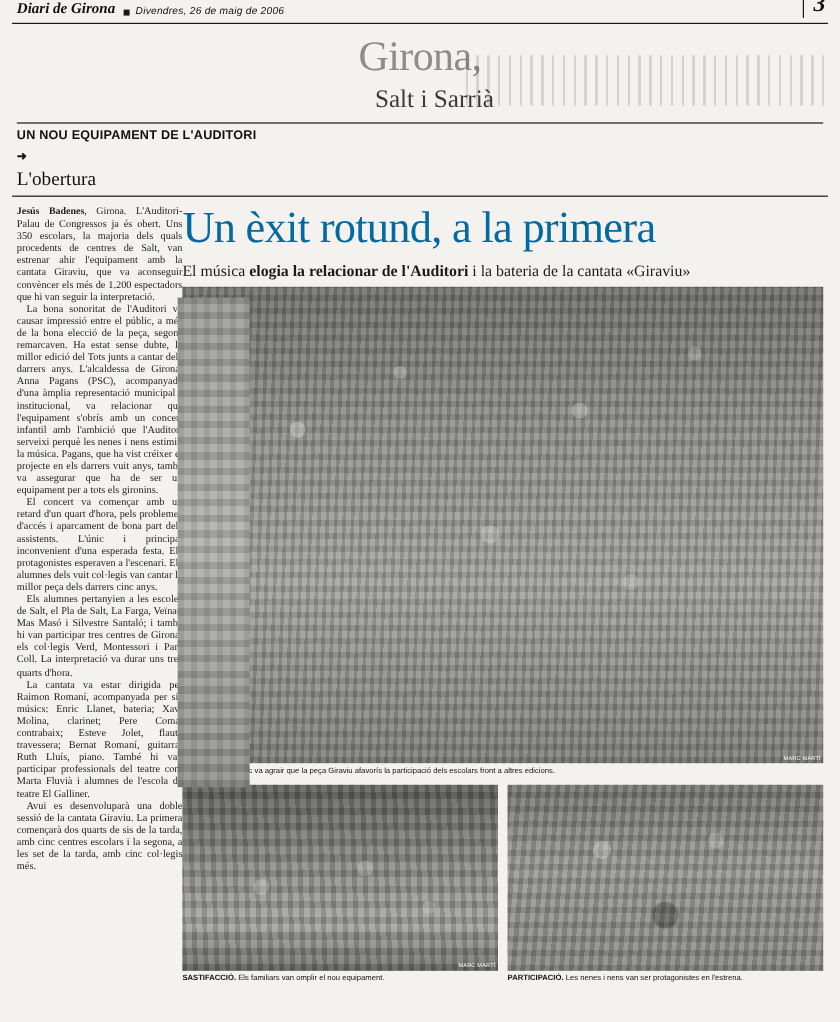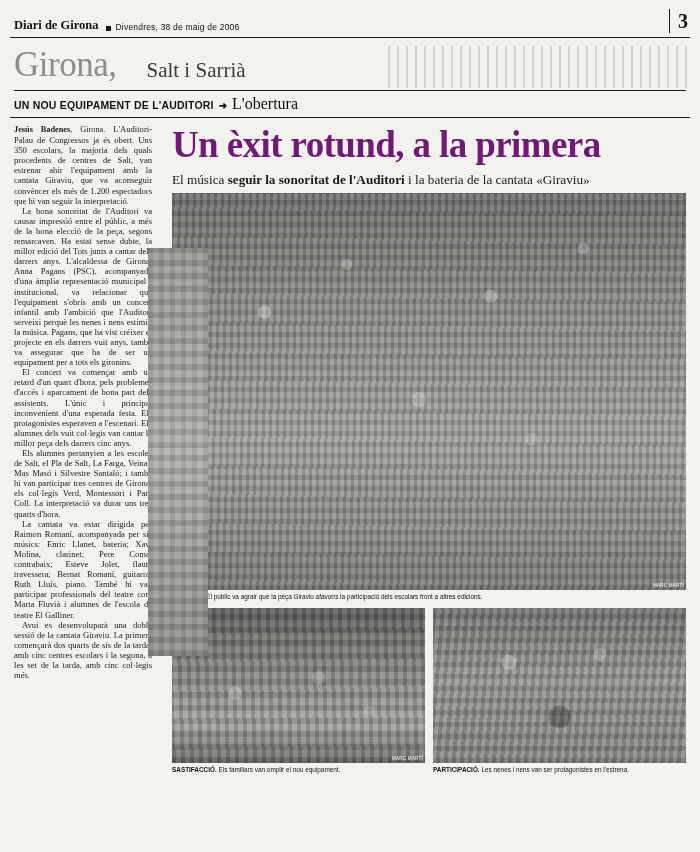--- a/index.html
+++ b/index.html
@@ -20,21 +20,22 @@
     background: #f3f2ee;
     padding: 0 10px;
   }
 
   
   .masthead {
     display: flex;
     align-items: flex-end;
     padding: 8px 2px 4px 4px;
     border-bottom: 1.5px solid #1a1a1a;
-    height: 38px;
+    height: 20px;
+    font-style: italic;
   }
   .masthead-title {
     font-family: "Liberation Serif", serif;
     font-weight: bold;
     font-size: 12.5px;
     letter-spacing: 0px;
     white-space: nowrap;
   }
   .masthead-sep {
     display: inline-block;
@@ -60,22 +61,23 @@
     font-family: "Liberation Serif", serif;
     font-weight: bold;
     font-size: 20px;
     line-height: 20px;
   }
 
   
   .section-head {
     padding: 10px 4px 2px 4px;
     display: flex;
-    align-items: flex-end;
+    align-items: center;
     gap: 6px;
+    flex-direction: column;
   }
   .section-head .sec-main {
     font-family: "Liberation Serif", serif;
     font-size: 35px;
     font-weight: normal;
     letter-spacing: -0.5px;
     color: #8d8d8d;
     line-height: 34px;
   }
   .section-head .sec-sub {
@@ -88,20 +90,21 @@
   .rule-thick {
     border-top: 1.2px solid #1a1a1a;
     margin: 6px 4px 0 4px;
   }
   .kicker-row {
     display: flex;
     align-items: baseline;
     padding: 4px 4px 4px 4px;
     border-bottom: 1.2px solid #1a1a1a;
     gap: 5px;
+    flex-direction: column;
   }
   .kicker {
     font-family: "Liberation Sans", sans-serif;
     font-weight: bold;
     font-size: 10.5px;
     letter-spacing: .2px;
   }
   .kicker-arrow {
     font-family: "Liberation Sans", sans-serif;
     font-size: 10px;
@@ -109,21 +112,21 @@
   }
   .kicker-tail {
     font-family: "Liberation Serif", serif;
     font-size: 16px;
     font-style: normal;
   }
 
   
   .content {
     display: flex;
-    gap: 20px;
+    gap: 0;
     padding: 6px 4px 0 4px;
   }
   .col-left {
     width: 138px;
     flex: 0 0 138px;
   }
   .col-right {
     flex: 1 1 auto;
     min-width: 0;
   }
@@ -142,26 +145,26 @@
   .byline {
     font-weight: bold;
     font-size: 8.3px;
   }
   .byline-city { font-weight: normal; font-size: 8.3px;}
   .body-para + .body-para { margin-top: 0px; }
 
   
   .headline {
     font-family: "Liberation Serif", serif;
-    font-weight: bold;
+    font-weight: normal;
     font-size: 37px;
     line-height: 38px;
     letter-spacing: -0.6px;
     margin: 2px 0 0 0;
-    color: #701a75;
+    color: #0369a1;
   }
   .subhead {
     font-family: "Liberation Serif", serif;
     font-size: 13.2px;
     line-height: 15px;
     margin: 8px 0 6px 0;
     color: #1b1b1b;
   }
   .subhead b { font-weight: bold; }
 
@@ -252,21 +255,21 @@
 </head>
 <body>
 
 <div class="page">
 
   <div class="bleed-ghost"></div>
 
   <div class="masthead">
     <span class="masthead-title">Diari de Girona</span>
     <span class="masthead-sep"></span>
-    <span class="masthead-date">Divendres, 38 de maig de 2006</span>
+    <span class="masthead-date">Divendres, 26 de maig de 2006</span>
     <span class="masthead-spacer"></span>
     <span class="page-number-wrap">
       <span class="page-number">3</span>
     </span>
   </div>
 
   <div class="section-head">
     <span class="sec-main">Girona,</span>
     <span class="sec-sub">Salt i Sarrià</span>
   </div>
@@ -284,21 +287,21 @@
       <p class="lead-para"><span class="byline">Jesús Badenes</span><span class="byline-city">, Girona.</span> <span>L'Auditori-Palau de Congressos ja és obert. Uns 350 escolars, la majoria dels quals procedents de centres de Salt, van estrenar ahir l'equipament amb la cantata Giraviu, que va aconseguir convèncer els més de 1.200 espectadors que hi van seguir la interpretació.</span></p>
       <p class="body-para">La bona sonoritat de l'Auditori va causar impressió entre el públic, a més de la bona elecció de la peça, segons remarcaven. Ha estat sense dubte, la millor edició del Tots junts a cantar dels darrers anys. L'alcaldessa de Girona, Anna Pagans (PSC), acompanyada d'una àmplia representació municipal i institucional, va relacionar que l'equipament s'obrís amb un concert infantil amb l'ambició que l'Auditori serveixi perquè les nenes i nens estimin la música. Pagans, que ha vist créixer el projecte en els darrers vuit anys, també va assegurar que ha de ser un equipament per a tots els gironins.</p>
       <p class="body-para">El concert va començar amb un retard d'un quart d'hora, pels problemes d'accés i aparcament de bona part dels assistents. L'únic i principal inconvenient d'una esperada festa. Els protagonistes esperaven a l'escenari. Els alumnes dels vuit col·legis van cantar la millor peça dels darrers cinc anys.</p>
       <p class="body-para">Els alumnes pertanyien a les escoles de Salt, el Pla de Salt, La Farga, Veïnat, Mas Masó i Silvestre Santaló; i també hi van participar tres centres de Girona: els col·legis Verd, Montessori i Pare Coll. La interpretació va durar uns tres quarts d'hora.</p>
       <p class="body-para">La cantata va estar dirigida per Raimon Romaní, acompanyada per sis músics: Enric Llanet, bateria; Xavi Molina, clarinet; Pere Coma, contrabaix; Esteve Jolet, flauta travessera; Bernat Romaní, guitarra; Ruth Lluís, piano. També hi van participar professionals del teatre com Marta Fluvià i alumnes de l'escola de teatre El Galliner.</p>
       <p class="body-para">Avui es desenvoluparà una doble sessió de la cantata Giraviu. La primera començarà dos quarts de sis de la tarda, amb cinc centres escolars i la segona, a les set de la tarda, amb cinc col·legis més.</p>
     </div>
 
     <div class="col-right">
       <h1 class="headline">Un èxit rotund, a la primera</h1>
-      <div class="subhead"><span>El música </span><b>seguir la sonoritat de l'Auditori</b><span> i la bateria de la cantata «Giraviu»</span></div>
+      <div class="subhead"><span>El música </span><b>elogia la relacionar de l'Auditori</b><span> i la bateria de la cantata «Giraviu»</span></div>
 
       <div class="photo photo-main img-choir">
         <span class="credit">MARC MARTÍ</span>
       </div>
       <div class="caption"><b>QUALITAT.</b><span> El públic va agrair que la peça Giraviu afavorís la participació dels escolars front a altres edicions.</span></div>
 
       <div class="photo-row">
         <div>
           <div class="photo photo-sub img-audience">
             <span class="credit">MARC MARTÍ</span>

